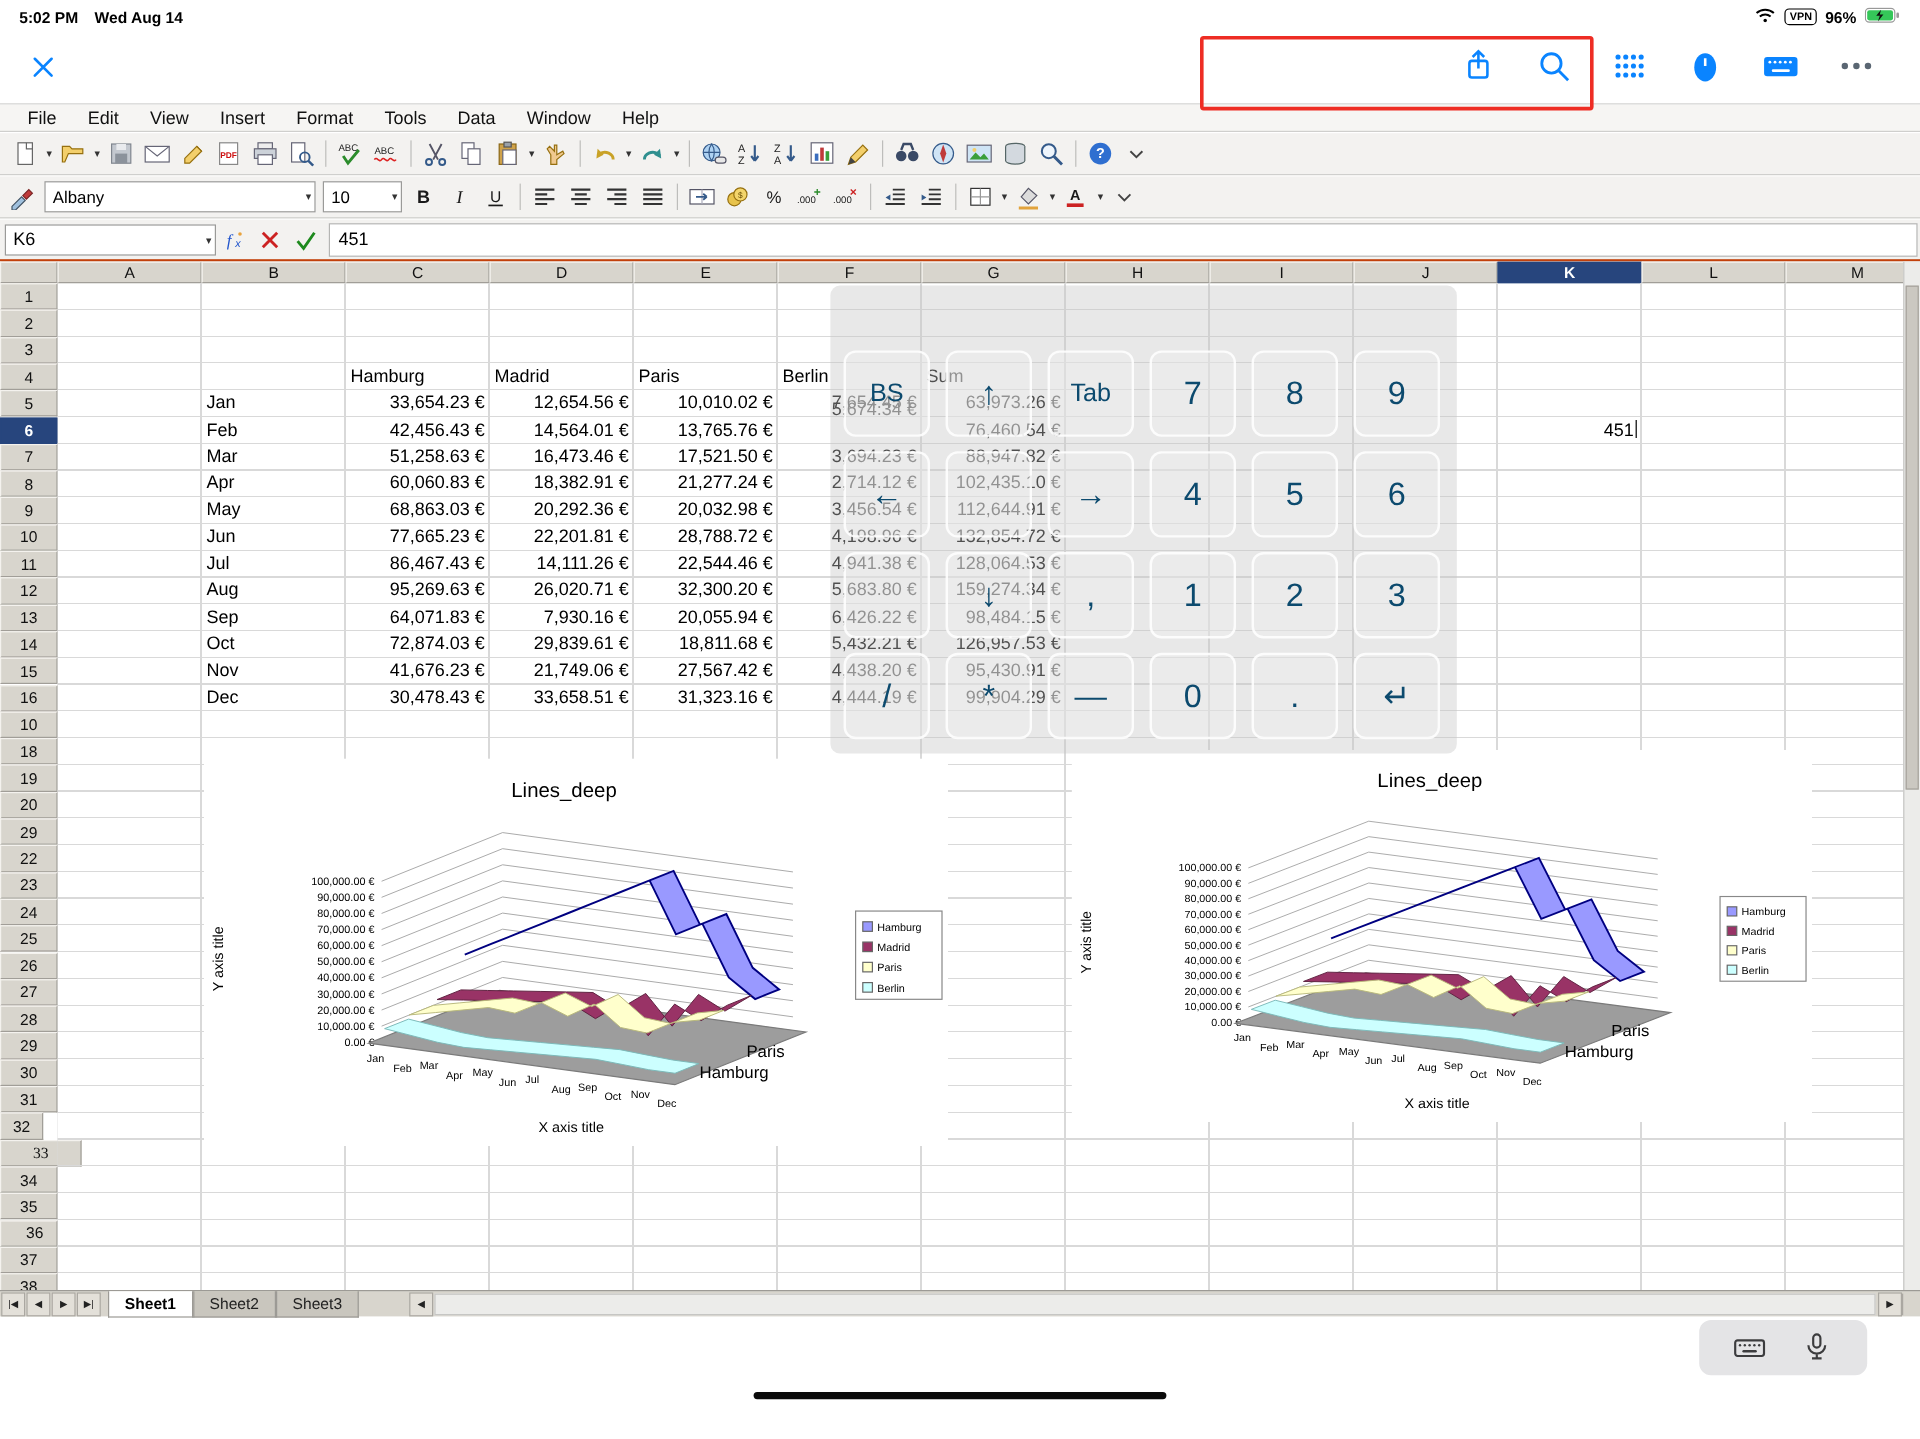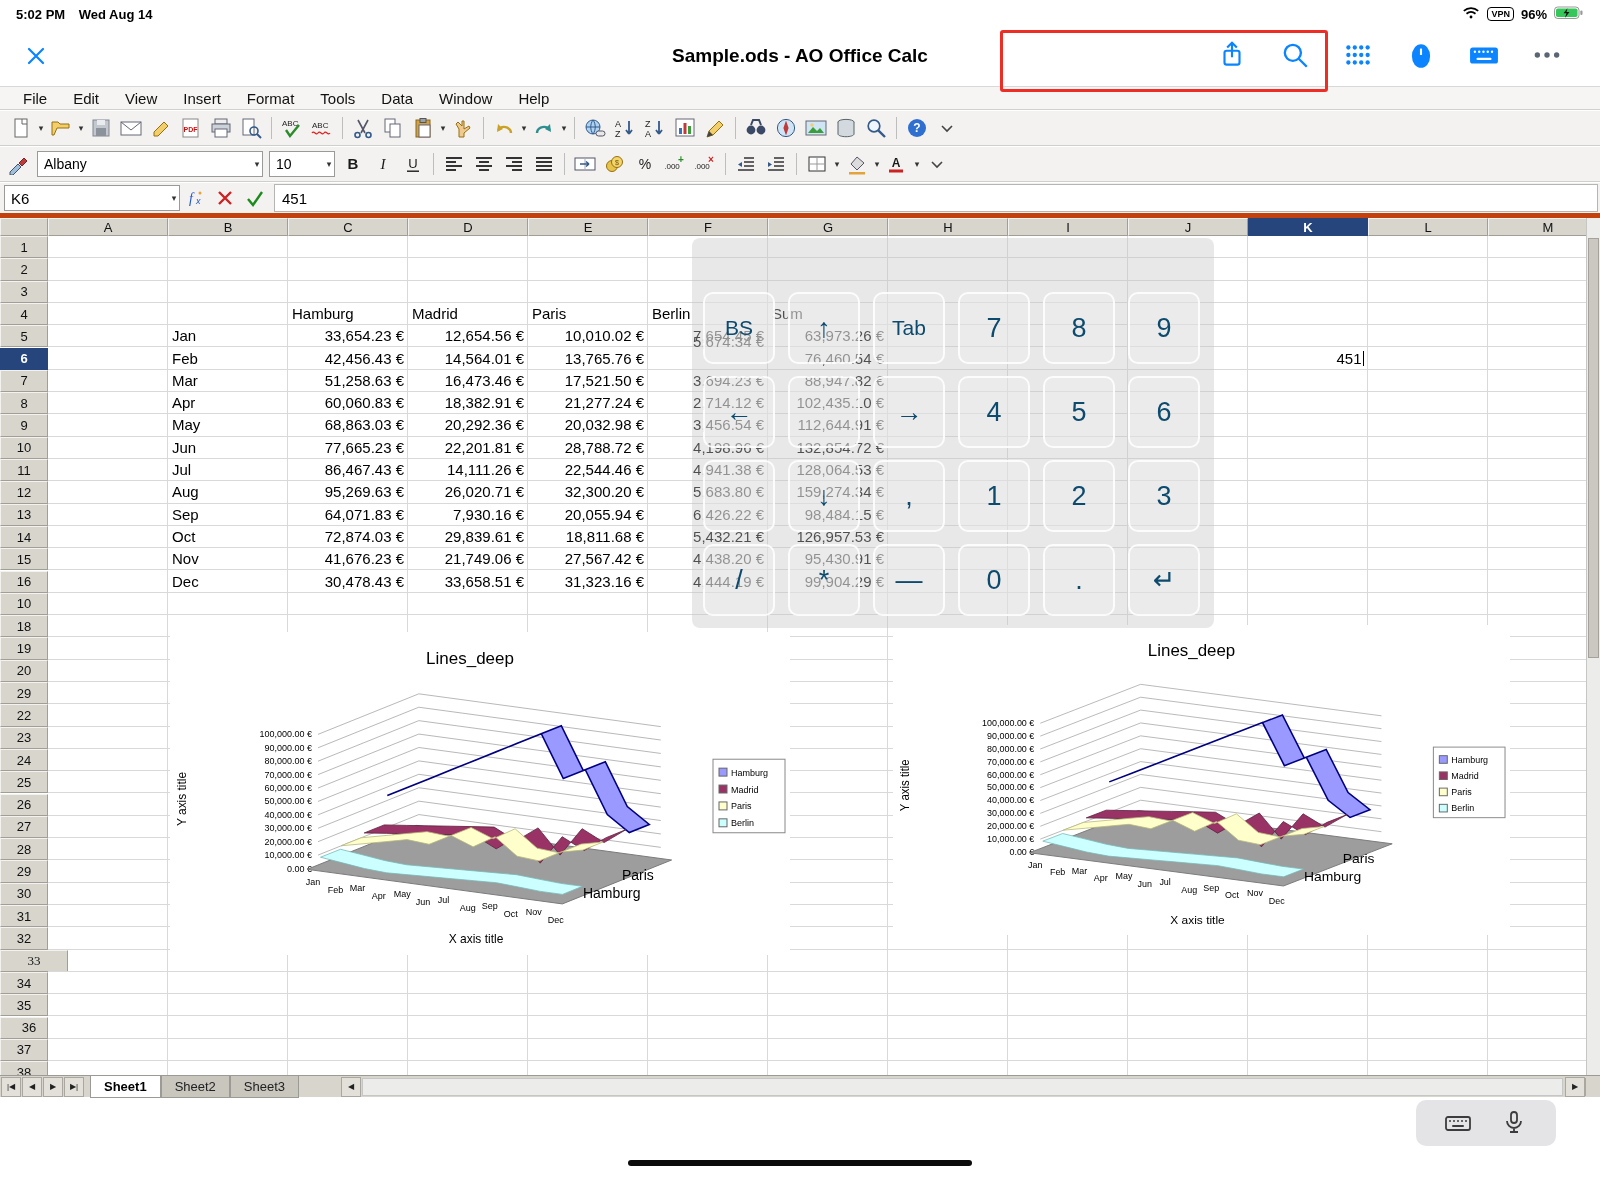--- a/index.html
+++ b/index.html
@@ -31,21 +31,21 @@
     border-bottom:1px solid #cfcfcd;display:flex;align-items:center;padding-left:4px;box-sizing:border-box;}
   .tbtn{width:30px;height:28px;display:inline-flex;align-items:center;justify-content:center;flex:none;}
   .dd{font-size:9px;color:#333;width:10px;display:inline-flex;justify-content:center;flex:none;}
   .sep{width:1px;height:22px;background:#bdbdbb;margin:0 5px;flex:none;}
   .combo{height:24px;background:#fff;border:1px solid #9a9a98;display:inline-flex;align-items:center;
     font-size:14px;padding-left:6px;margin:0 3px;flex:none;}
   #fontnamebox{width:218px;justify-content:space-between;}
   #fontsizebox{width:58px;justify-content:space-between;}
   
   #formulabar{position:absolute;left:0;top:183px;width:1600px;height:35px;background:#f3f2f0;
-    border-bottom:5px solid #c2410c;display:flex;align-items:center;padding-left:4px;box-sizing:border-box;}
+    border-bottom:2px solid #c2410c;display:flex;align-items:center;padding-left:4px;box-sizing:border-box;}
   .namebox{width:168px;height:24px;background:#fff;border:1px solid #9a9a98;display:flex;align-items:center;
     justify-content:space-between;font-size:15px;padding-left:6px;}
   #fxinput{flex:1;height:26px;margin:0 2px 0 4px;border:1px solid #b5b5b3;background:#fff;font-size:15px;
     font-family:"Liberation Sans",sans-serif;padding:0 7px;outline:none;}
   
   #sheet{position:absolute;left:0;top:218px;width:1600px;height:857px;background:#fff;overflow:hidden;z-index:1;}
   .hdr{position:absolute;background:#d8d5cd;border-right:1px solid #a19e98;border-bottom:1px solid #a19e98;
     border-top:1px solid #f4f2ee;border-left:1px solid #f4f2ee;box-sizing:border-box;display:flex;
     align-items:center;justify-content:center;font-size:13px;color:#111;}
   .hdr.sel{background:#27457d;border-color:#27457d;color:#fff;font-weight:bold;}
@@ -116,21 +116,20 @@
             <path d="M13.5 2.2l-4 5h3l-1.6 4.8 4.6-6h-3z" fill="#111"></path>
           </svg>
       </span>
     </div>
   </div>
 
   <div id="titlebar">
     <span id="closebtn"><svg viewBox="0 0 28 28" width="28" height="28">
           <path d="M7 7l14 14M21 7L7 21" stroke="#0a84ff" stroke-width="2.2" stroke-linecap="round"></path>
         </svg></span>
-    <span id="doctitle">Sample.ods - AO Office Calc</span>
     <div id="title-actions">
         <span class="ticon">
           <svg viewBox="0 0 28 28" width="30" height="30">
             <rect x="7" y="10" width="14" height="13" rx="2" fill="none" stroke="#0a84ff" stroke-width="2"></rect>
             <path d="M14 16V3M9.5 7L14 2.5 18.5 7" fill="none" stroke="#0a84ff" stroke-width="2"></path>
           </svg>
         </span>
         <span class="ticon">
           <svg viewBox="0 0 28 28" width="30" height="30">
             <circle cx="12" cy="12" r="7.5" fill="none" stroke="#0a84ff" stroke-width="2.2"></circle>
@@ -579,21 +578,21 @@
       <div class="hdr" style="left: 0px; top: 486.3px; width: 48px; height: 22.3px;">22</div>
       <div class="hdr" style="left: 0px; top: 508.6px; width: 48px; height: 22.3px;">23</div>
       <div class="hdr" style="left: 0px; top: 530.9px; width: 48px; height: 22.3px;">24</div>
       <div class="hdr" style="left: 0px; top: 553.2px; width: 48px; height: 22.3px;">25</div>
       <div class="hdr" style="left: 0px; top: 575.5px; width: 48px; height: 22.3px;">26</div>
       <div class="hdr" style="left: 0px; top: 597.8px; width: 48px; height: 22.3px;">27</div>
       <div class="hdr" style="left: 0px; top: 620.1px; width: 48px; height: 22.3px;">28</div>
       <div class="hdr" style="left: 0px; top: 642.4px; width: 48px; height: 22.3px;">29</div>
       <div class="hdr" style="left: 0px; top: 664.7px; width: 48px; height: 22.3px;">30</div>
       <div class="hdr" style="left: 0px; top: 687px; width: 48px; height: 22.3px;">31</div>
-      <div class="hdr" style="left: 0px; top: 709.3px; width: 48px; height: 22.3px;">32</div>
+      <div class="hdr" style="left: 0px; top: 709.3px; width: 36px; height: 22.3px;">32</div>
       <div class="hdr" style="left: 0px; top: 731.6px; width: 68px; height: 22.3px; font-family: Liberation Serif, serif;">33</div>
       <div class="hdr" style="left: 0px; top: 753.9px; width: 48px; height: 22.3px;">34</div>
       <div class="hdr" style="left: 0px; top: 776.2px; width: 48px; height: 22.3px;">35</div>
       <div class="hdr" style="left: 0px; top: 798.5px; width: 48px; height: 22.3px; padding-left: 10px;">36</div>
       <div class="hdr" style="left: 0px; top: 820.8px; width: 48px; height: 22.3px;">37</div>
       <div class="hdr" style="left: 0px; top: 843.1px; width: 48px; height: 22.3px;">38</div>
       <div class="cells" style="left: 48px; top: 18px; width: 1552px; height: 848px;">
         <div class="cell" style="left: 240px; top: 66.9px; width: 120px; height: 22.3px;">Hamburg</div>
         <div class="cell" style="left: 360px; top: 66.9px; width: 120px; height: 22.3px;">Madrid</div>
         <div class="cell" style="left: 480px; top: 66.9px; width: 120px; height: 22.3px;">Paris</div>

